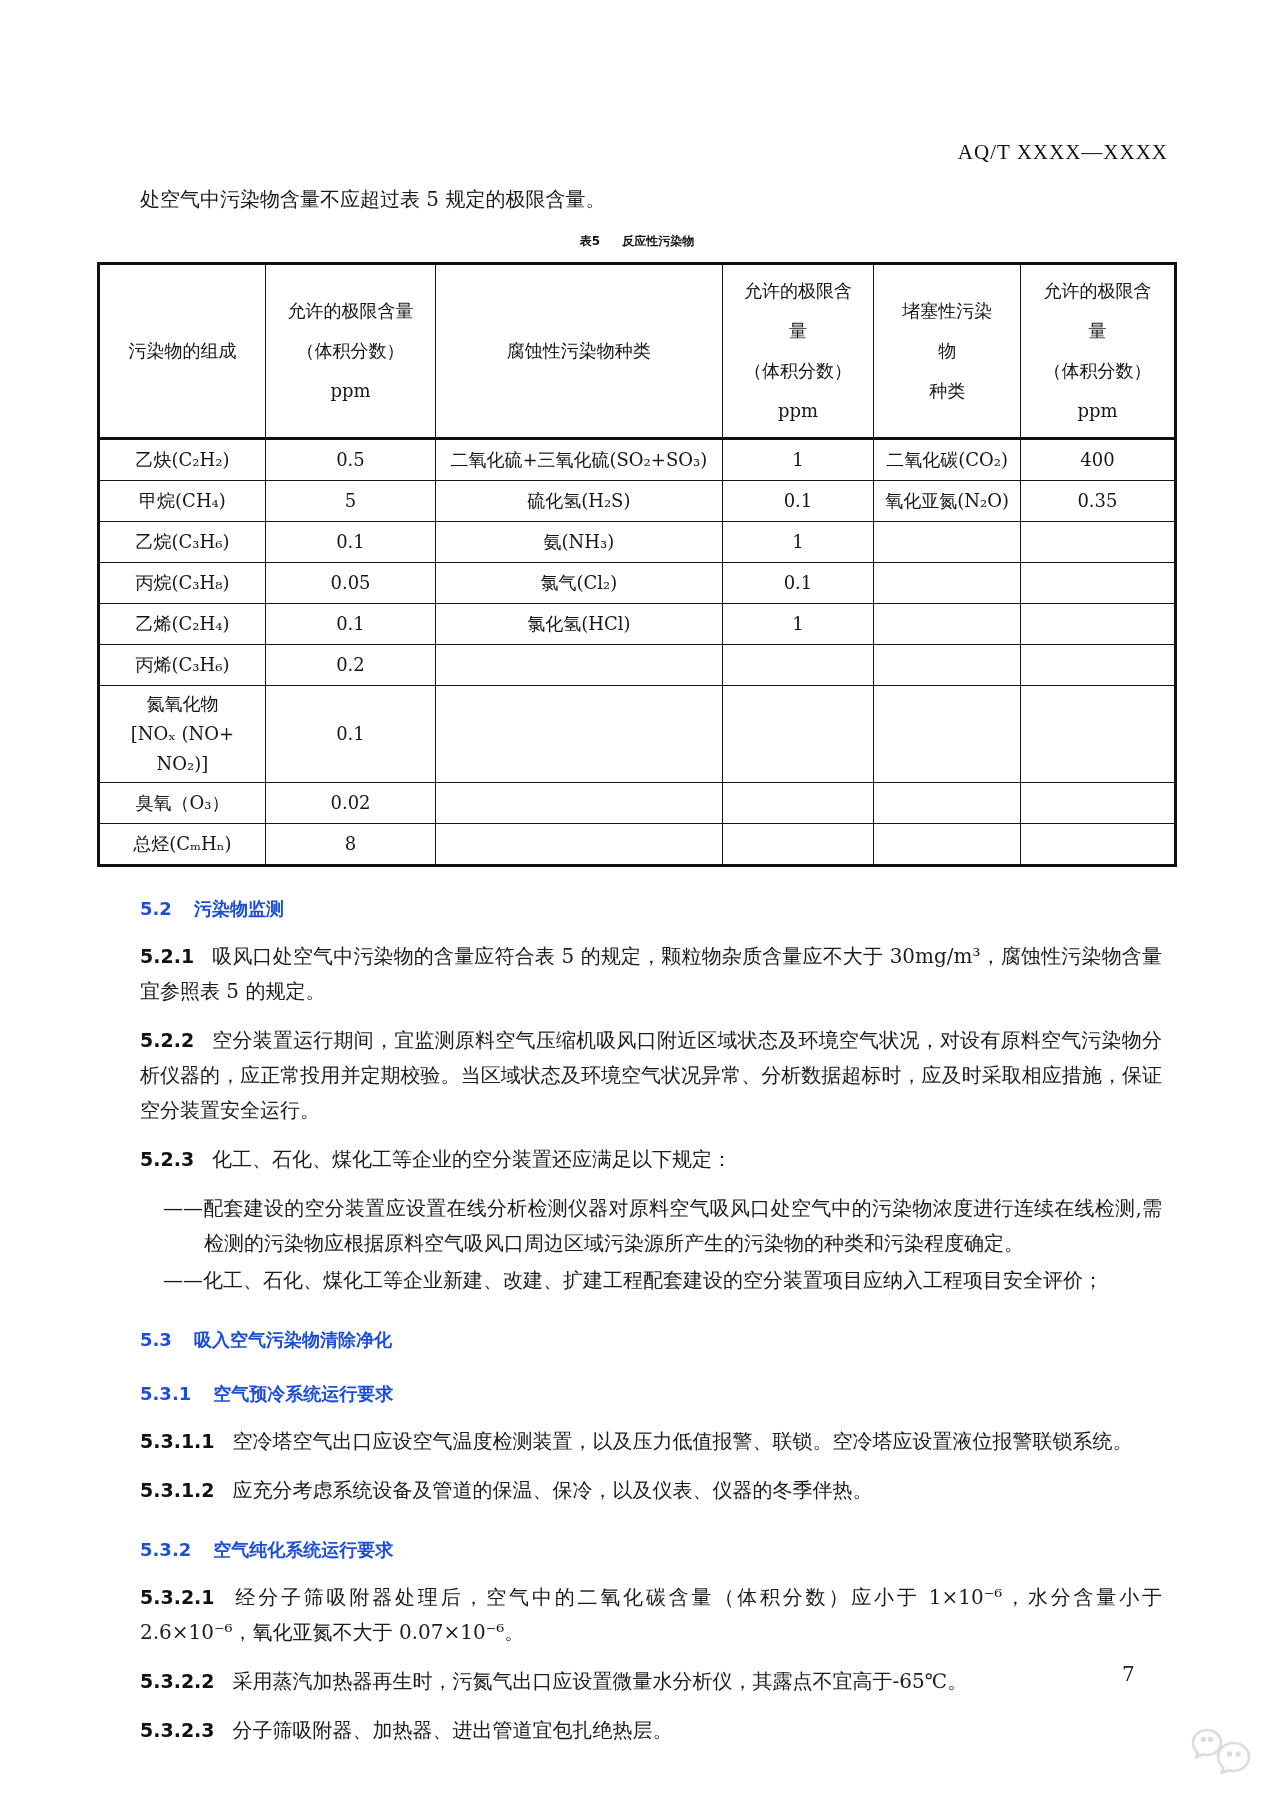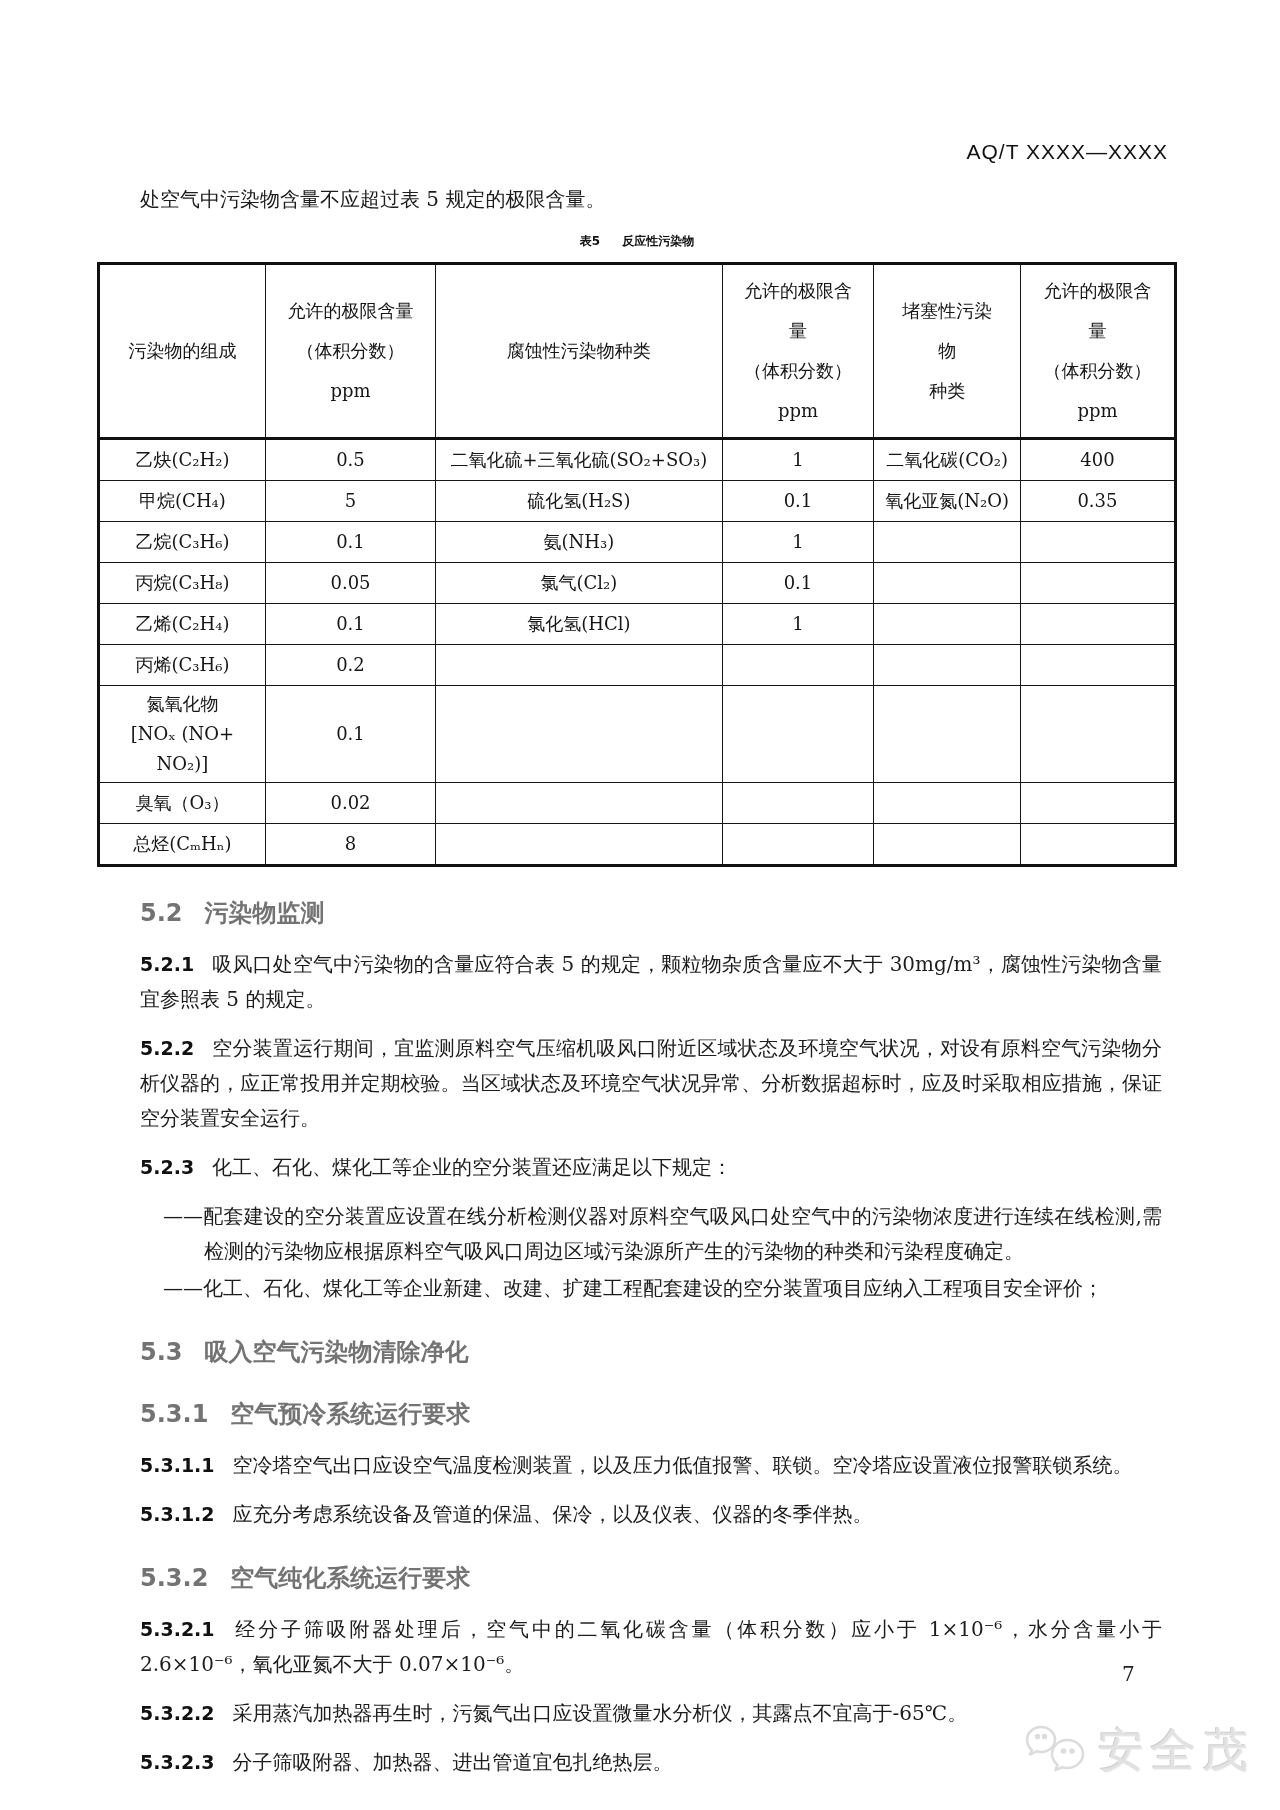--- a/index.html
+++ b/index.html
@@ -7,21 +7,21 @@
     position:relative;
     width:1280px;height:1810px;
     margin:0 auto;
     background:#ffffff;
     font-family:"DejaVu Serif","Liberation Serif",serif;
     color:#1c1c1c;
     overflow:hidden;
   }
   .doc-code{
     position:absolute;top:140px;right:112px;
-    font-family:Liberation Sans, sans-serif;
+    font-family:Liberation Serif, serif;
     font-size:21px;letter-spacing:1px;color:#111;
   }
   .content{
     position:absolute;top:182px;left:140px;right:118px;
   }
   .intro{
     font-size:20px;line-height:35px;margin:0 0 16px 0;text-align:justify;
   }
   .tbl-title{
     width:1080px;margin:14px 0 12px -43px;
@@ -45,21 +45,21 @@
     line-height:30px;
   }
   table.t5 thead th{
     font-weight:400;font-size:18px;line-height:40px;
     border-bottom:3px solid #111;
     padding:6px 20px;
   }
   table.t5 td{height:34px;}
   .h2{
     font-family:"DejaVu Sans","Liberation Sans",sans-serif;
-    font-weight:700;font-size:24px;color:#737373;
+    font-weight:700;font-size:18px;color:#1d4ed8;
     margin:30px 0 18px 0;
   }
   .h2 .num{margin-right:22px;}
   .clause{
     font-size:20px;line-height:35px;margin:14px 0;text-align:justify;
   }
   .clause .num{
     font-family:"DejaVu Sans","Liberation Sans",sans-serif;
     font-weight:700;font-size:19px;margin-right:18px;color:#111;
   }
@@ -237,16 +237,15 @@
         <g fill="none" stroke="#dcdcdc" stroke-width="2.6" stroke-linecap="round" stroke-linejoin="round">
           <path d="M33 16.5c0 7-6.3 12.5-14 12.5-1.6 0-3.2-.2-4.6-.7L8 31.5l1.8-4.8C6.9 24.5 5 20.7 5 16.5 5 9.6 11.3 4 19 4s14 5.6 14 12.5z"></path>
           <path d="M61 31c0 7.7-7 14-15.6 14-1.8 0-3.6-.3-5.2-.8L33.5 47l2-5.3C32.3 39.2 30 35.3 30 31c0-7.7 6.9-14 15.5-14S61 23.3 61 31z"></path>
           <circle cx="15.5" cy="13.5" r="1.4"></circle>
           <circle cx="22.5" cy="13.5" r="1.4"></circle>
           <circle cx="41.5" cy="28" r="1.5"></circle>
           <circle cx="50" cy="28" r="1.5"></circle>
         </g>
       </svg>
     </span>
-    <span class="wm-text">安全茂</span>
   </div>
 
 </div>
 
 </body></html>

